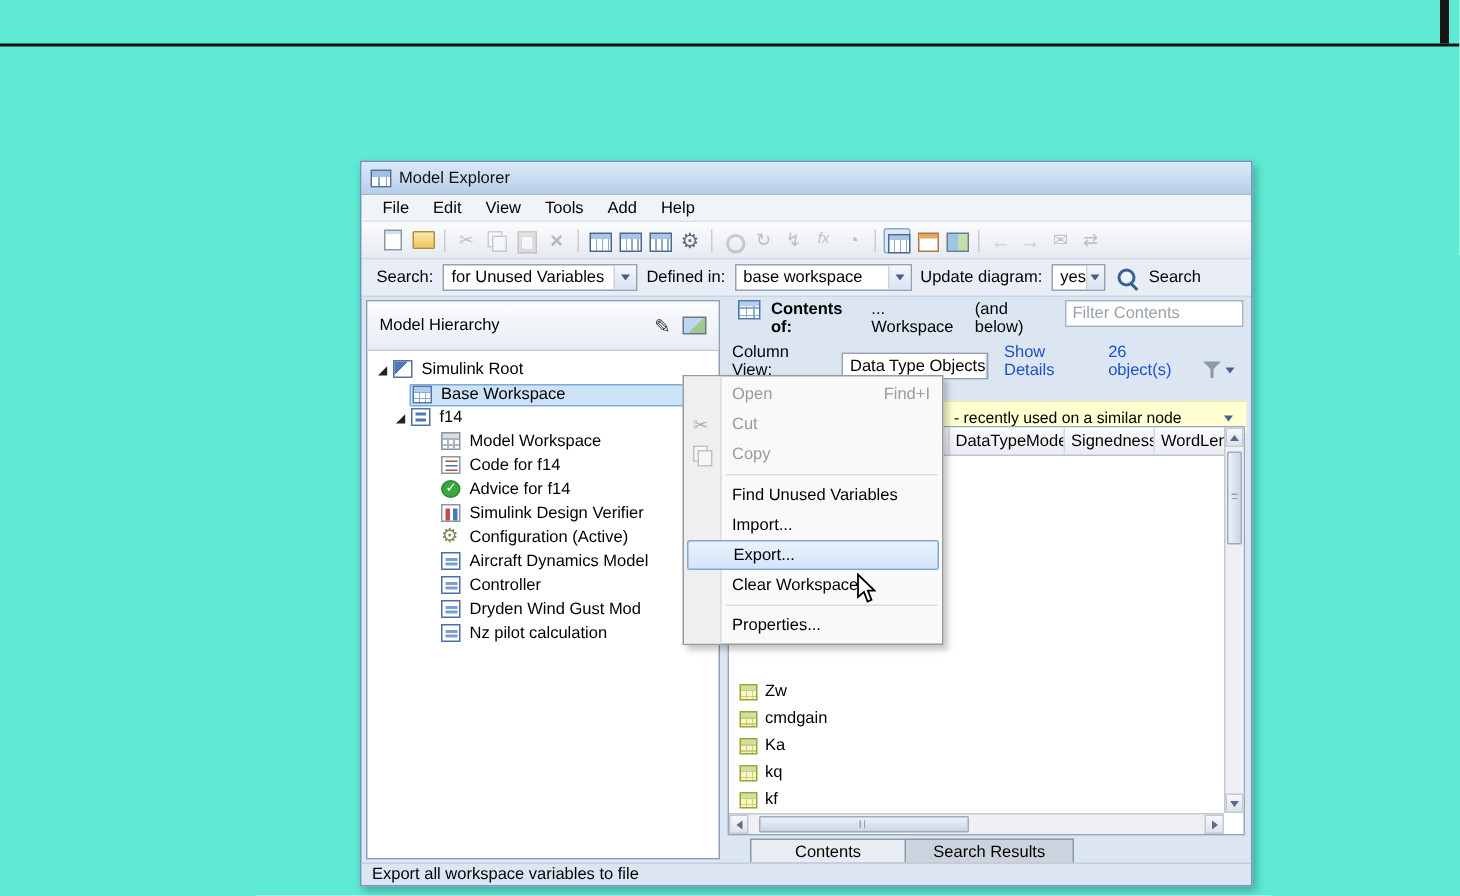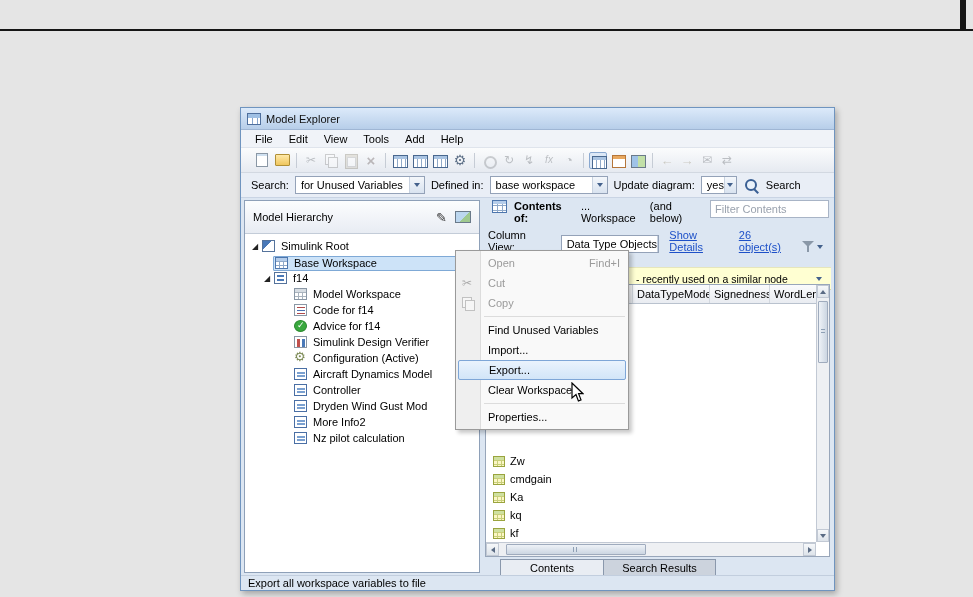--- a/index.html
+++ b/index.html
@@ -1,18 +1,18 @@
 <!DOCTYPE html>
 <html><head>
 <meta charset="utf-8">
 <style>
   *{margin:0;padding:0;box-sizing:border-box}
   html,body{width:973px;height:597px}
   body{font-family:"Liberation Sans","DejaVu Sans",sans-serif;background:#fff;position:relative;overflow:hidden;color:#000}
-  .page{position:absolute;inset:0;background:#e5e5e5}
+  .page{position:absolute;inset:0;background:#5eead4}
 
   
   .top-rule{position:absolute;left:0;top:29px;width:973px;height:2px;background:#151515}
   .corner-bar{position:absolute;left:960px;top:0;width:6px;height:29px;background:#151515}
 
   
   .win{position:absolute;left:240px;top:107px;width:595px;height:484px;background:#dce6f2;border:1px solid #6f94bf;box-shadow:2px 3px 6px rgba(0,0,0,.28);font-size:11px;overflow:hidden}
 
   .titlebar{height:22px;background:linear-gradient(#dceafa,#b7cee9);border-bottom:1px solid #9fb6d4;display:flex;align-items:center;padding:0 6px}
   .title-icon{width:14px;height:12px;margin-right:5px;border:1px solid #4f6f9d;background-color:#fff;background-image:linear-gradient(#9fc0e4 0 4px,transparent 4px),repeating-linear-gradient(90deg,transparent 0 4px,#88a6cc 4px 5px)}
@@ -94,21 +94,21 @@
 
   .rightpanel{position:absolute;left:243px;top:2px;right:3px;bottom:2px}
   .contents-head{height:26px;display:flex;align-items:flex-start;padding:0 2px 0 8px;gap:7px}
   .ci-grid{width:15px;height:13px;border:1px solid #4d76ad;background-color:#fff;background-image:linear-gradient(#b5cdea 0 3px,transparent 3px),repeating-linear-gradient(90deg,transparent 0 4px,#8fa9c9 4px 5px),repeating-linear-gradient(transparent 0 4px,#8fa9c9 4px 5px);flex:0 0 auto}
   .ch-bold{font-weight:bold}
   .filter-input{margin-left:auto;width:119px;height:18px;border:1px solid #a8b4c6;font-size:11px;padding:0 4px;color:#444;font-family:"Liberation Sans","DejaVu Sans",sans-serif}
   .filter-input::placeholder{color:#9aa2ae}
 
   .colview-row{height:27px;display:flex;align-items:flex-end;padding-left:4px;gap:10px}
   .combo-cv{width:106px;height:18px}
-  .link{color:#1d50c8;text-decoration:underline;cursor:pointer}
+  .link{color:#1d50c8;cursor:pointer}
   .funnel-wrap{margin-left:auto;margin-right:8px;display:flex;align-items:center;gap:2px}
   .funnel{position:relative;width:13px;height:13px}
   .funnel::before{content:"";position:absolute;left:0;top:1px;border-left:6px solid transparent;border-right:6px solid transparent;border-top:6px solid #8a98a8}
   .funnel::after{content:"";position:absolute;left:5px;top:6px;width:2px;height:6px;background:#8a98a8}
 
   .suggest-bar{margin-top:14px;height:23px;background:#ffffd2;border-top:1px solid #e6e6bc;border-bottom:1px solid #d8d8a8;display:flex;align-items:center;font-size:10.5px}
   .suggest-text{padding-left:152px;white-space:nowrap;overflow:hidden}
   .suggest-arrow{margin-left:auto;margin-right:9px}
 
   .grid-box{position:absolute;left:1px;right:1px;top:84px;height:273px;background:#fff;border:1px solid #98a6ba}
@@ -323,27 +323,20 @@
             <span class="tw"></span>
             <span class="rowfill">
                 <span class="ticon ti-sub"></span>
                 <span class="tlabel">Dryden Wind Gust Mod</span>
               </span>
           </div>
           <div class="trow lvl2">
             <span class="tw"></span>
             <span class="rowfill">
                 <span class="ticon ti-sub"></span>
-                <span class="tlabel">More Info2</span>
-              </span>
-          </div>
-          <div class="trow lvl2">
-            <span class="tw"></span>
-            <span class="rowfill">
-                <span class="ticon ti-sub"></span>
                 <span class="tlabel">Nz pilot calculation</span>
               </span>
           </div>
         </div>
       </div>
 
       <div class="rightpanel">
         <div class="contents-head">
           <span class="ci-grid"></span>
           <span class="ch-bold">Contents of:</span>

